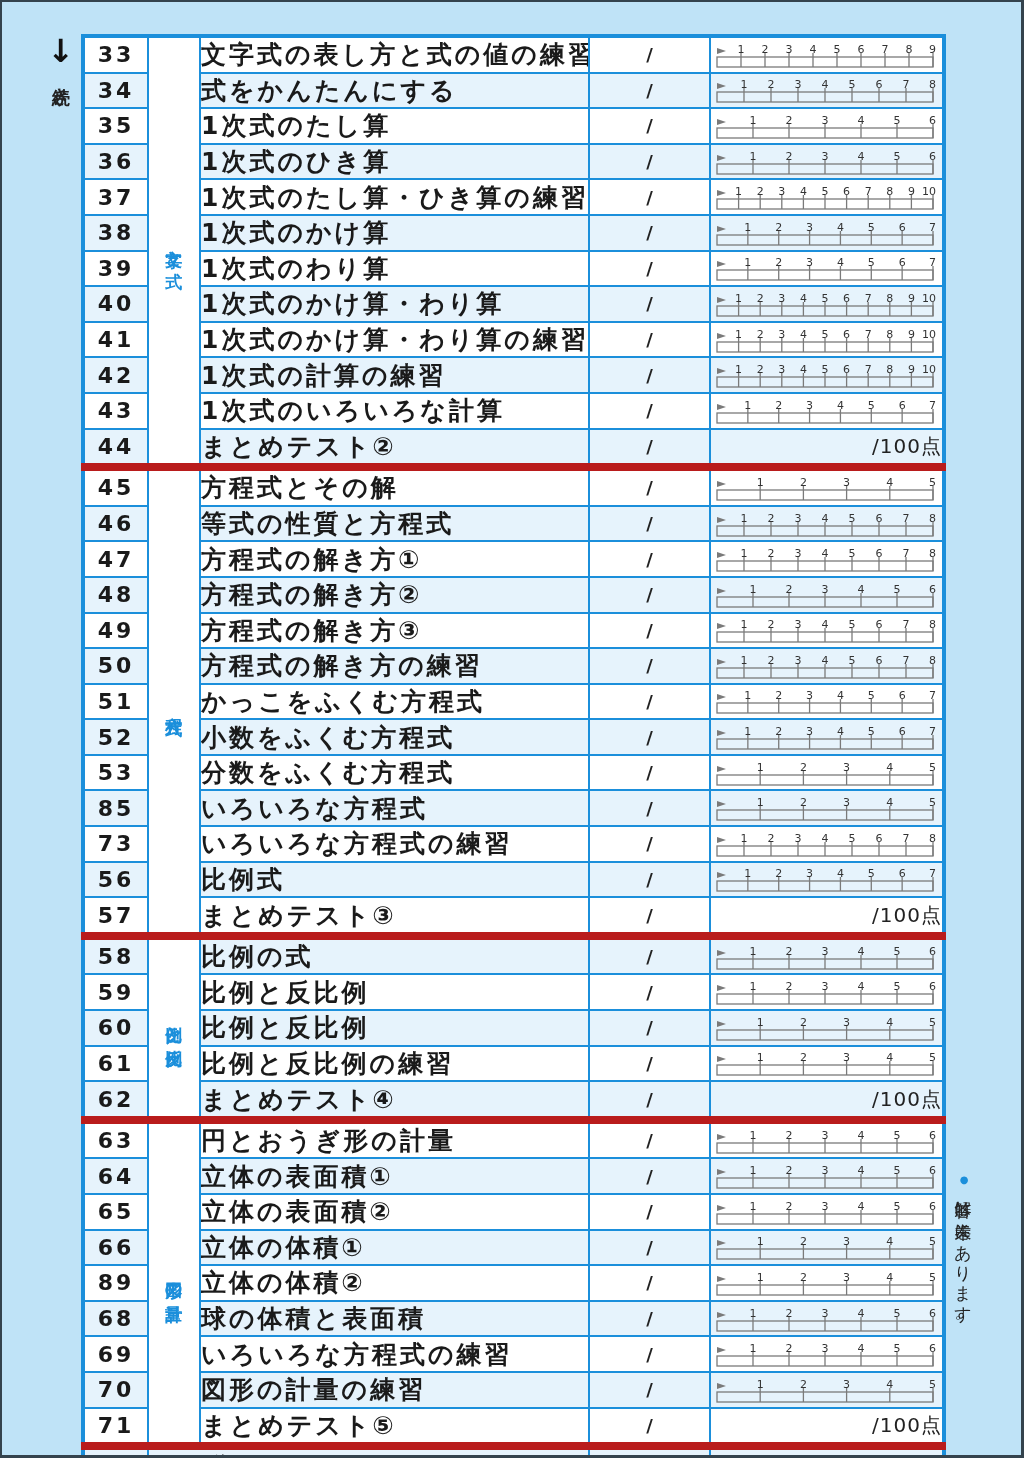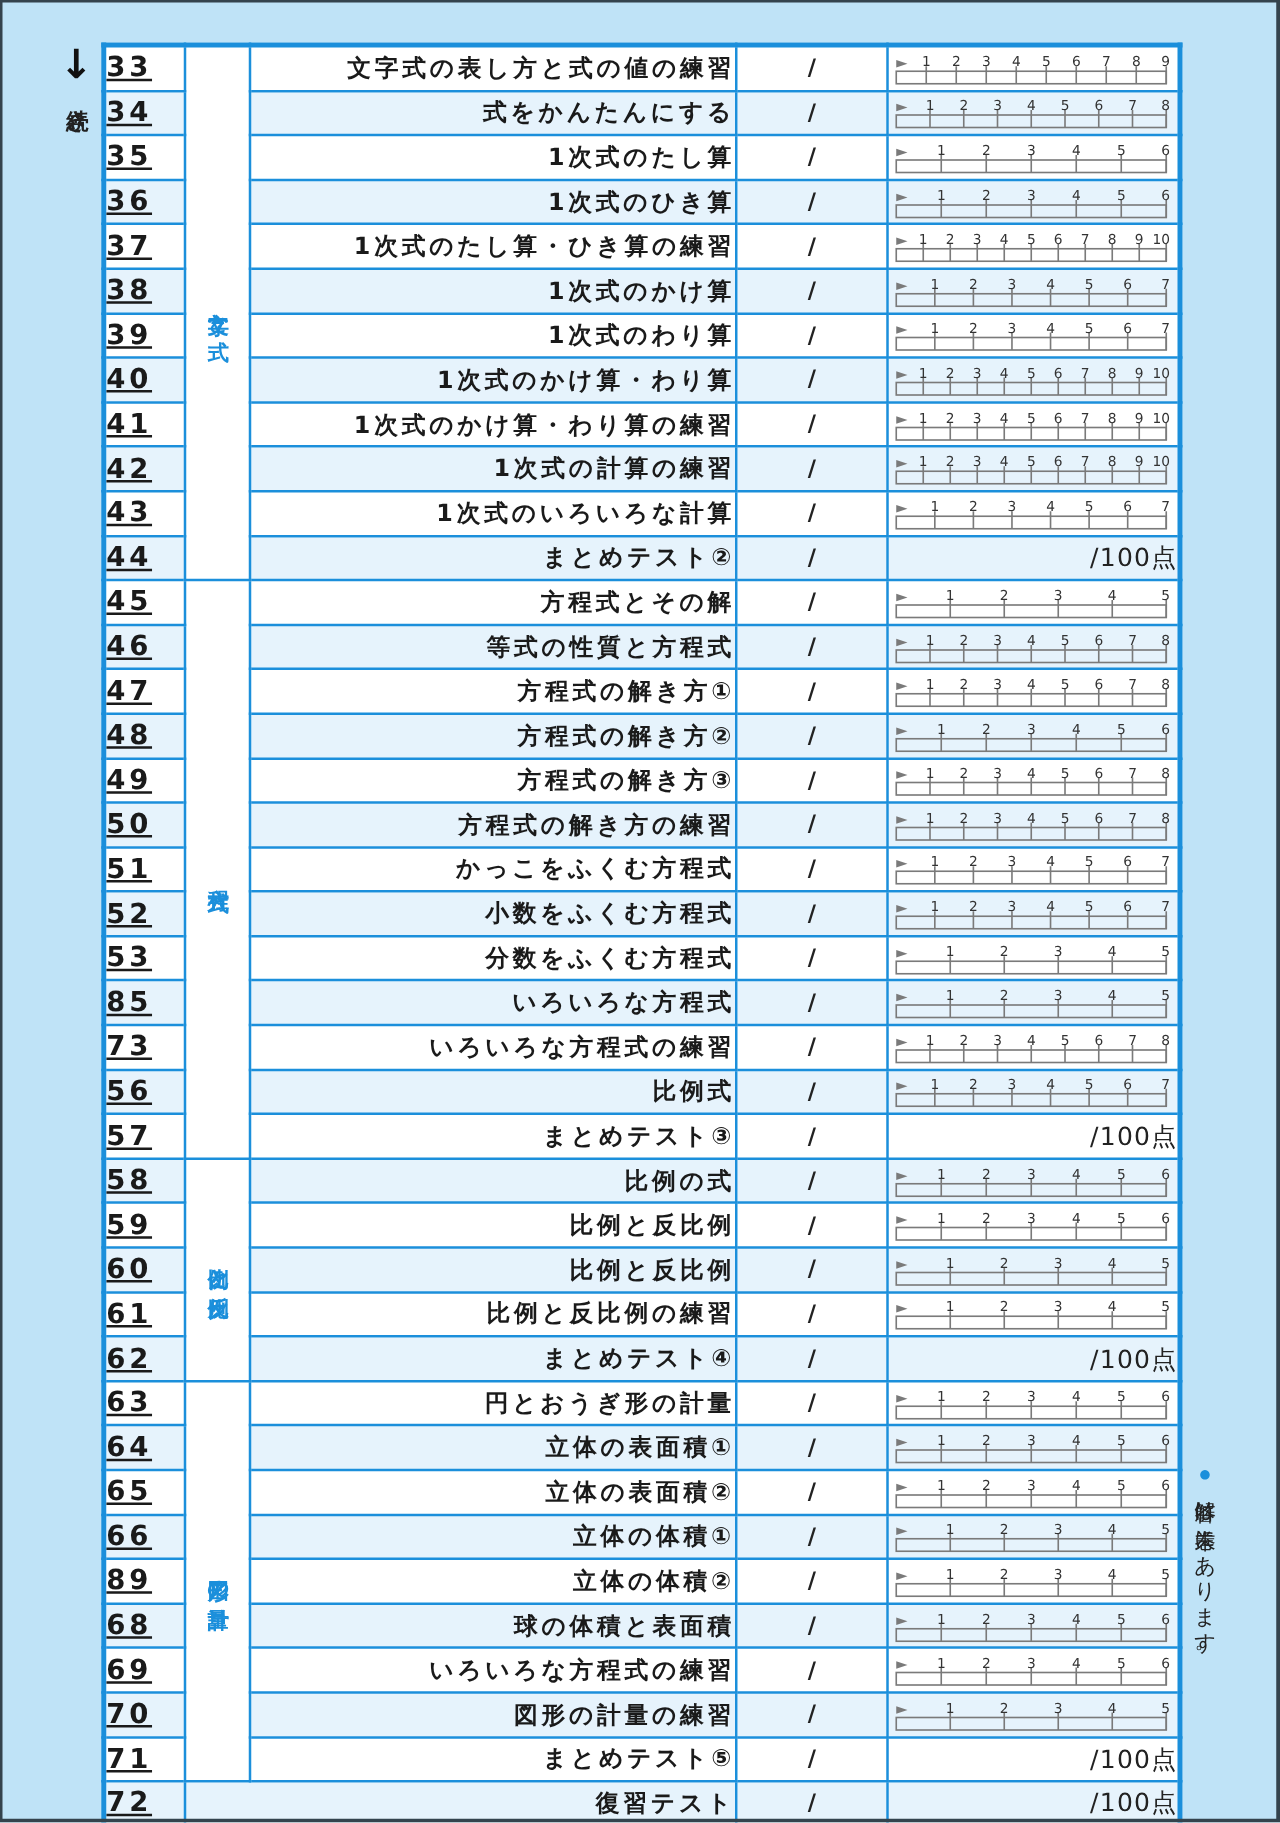--- a/index.html
+++ b/index.html
@@ -37,34 +37,34 @@
 
   table.record {
     position:absolute; left:81px; top:34px;
     width:861px; table-layout:fixed; border-collapse:collapse;
     border:4px solid #1b8fdb; background:#ffffff;
   }
   table.record td {
     border:2px solid #1b8fdb; padding:0; height:33.6px;
     overflow:hidden; white-space:nowrap; vertical-align:middle;
   }
-  tr.section-start td { border-top:2px solid #b91c1c; }
+  tr.section-start td { border-top:8px solid #b91c1c; }
   tr.alt td.shade { background:#e6f3fc; }
   td.num {
-    font-weight:bold; font-size:22px; letter-spacing:3px; color:#1a1a1a;text-decoration:underline;
+    text-align:center; font-weight:bold; font-size:22px; letter-spacing:3px; color:#1a1a1a;
   }
   td.subject {
     background:#ffffff; text-align:center; vertical-align:middle;
   }
   td.subject .vlabel {
     display:inline-block; writing-mode:vertical-rl; text-orientation:upright;
     color:#1b8fdb; font-weight:bold; font-size:17px; letter-spacing:1px; line-height:1.2;
   }
   td.title {
-    padding-left:9px; font-weight:bold; font-size:19px; letter-spacing:3px; color:#1a1a1a;text-align:right;
+    padding-left:9px; font-weight:bold; font-size:25px; letter-spacing:3px; color:#1a1a1a;
   }
   td.title.merged { padding-left:62px; }
   td.date { text-align:center; font-size:18px; font-weight:bold; color:#222; }
   td.progress { padding:0 2px; }
   td.progress svg { display:block; }
   td.score {
     text-align:right; padding-right:6px; font-size:20px; letter-spacing:1px; color:#222;margin-left:28px;
   }
 </style>
 </head>

